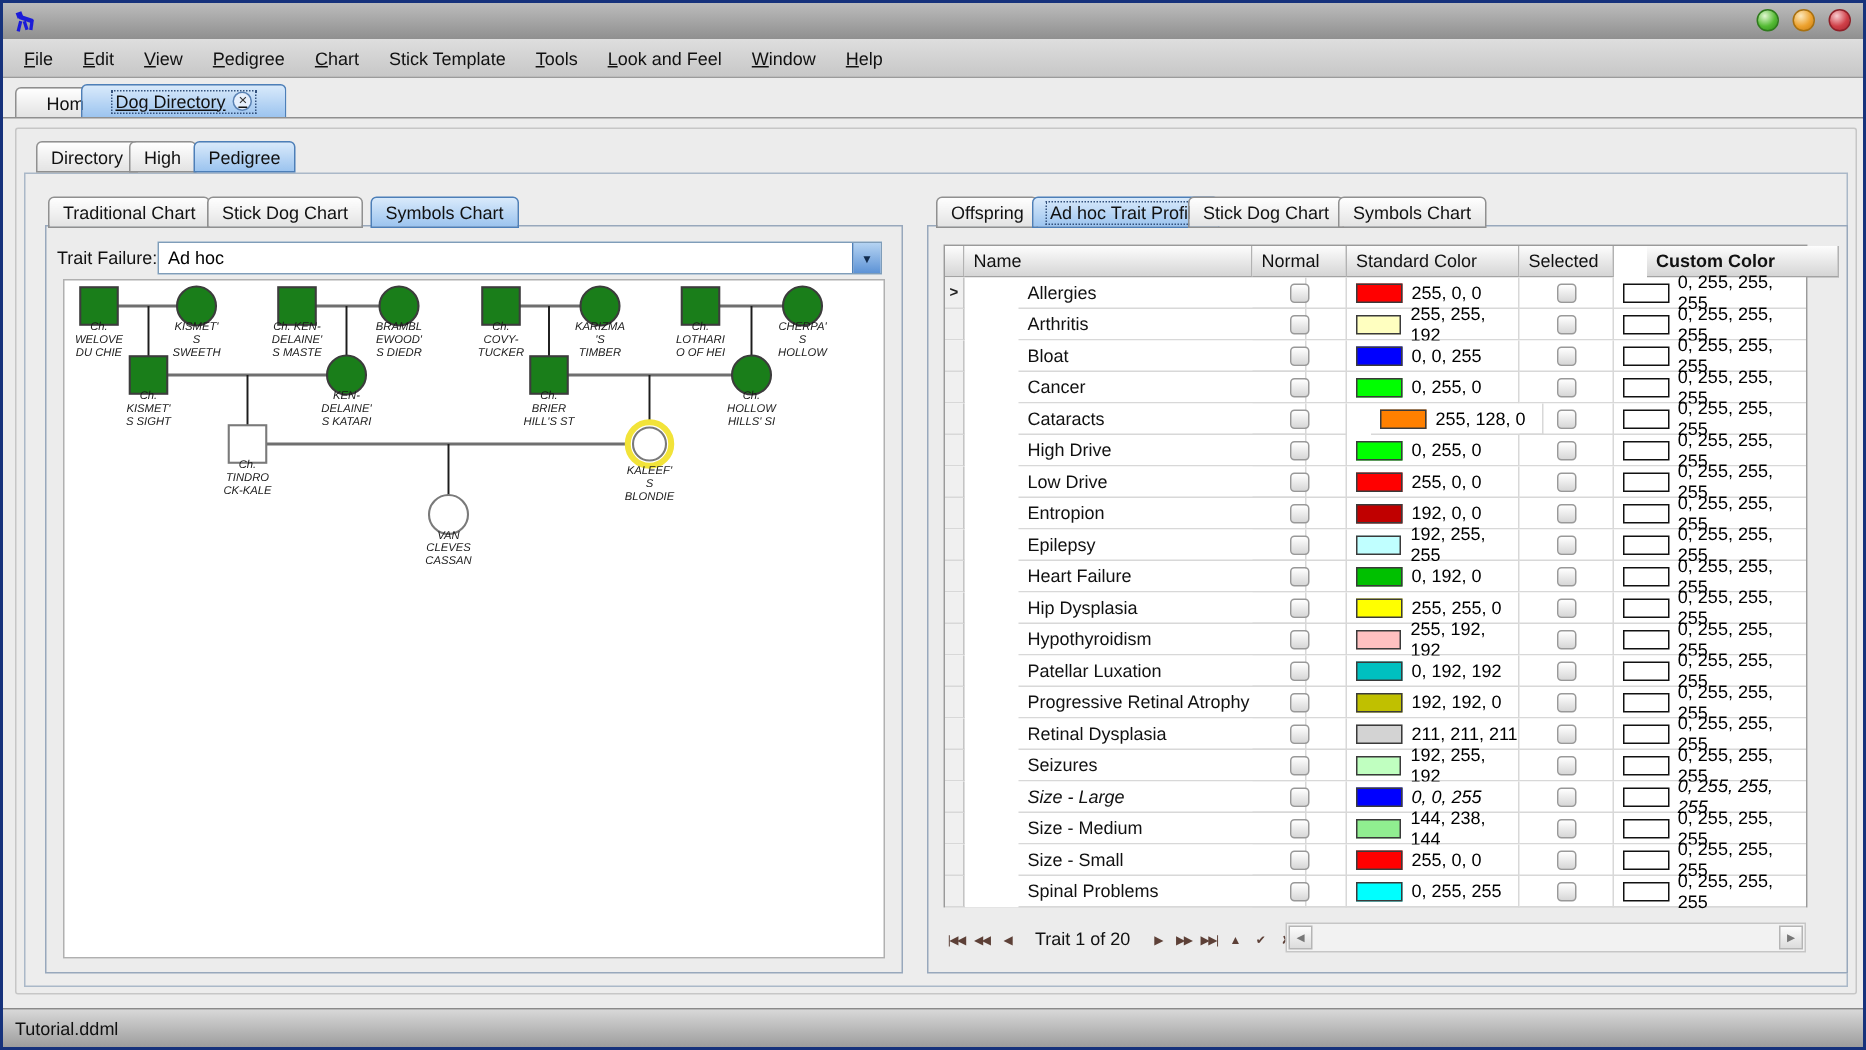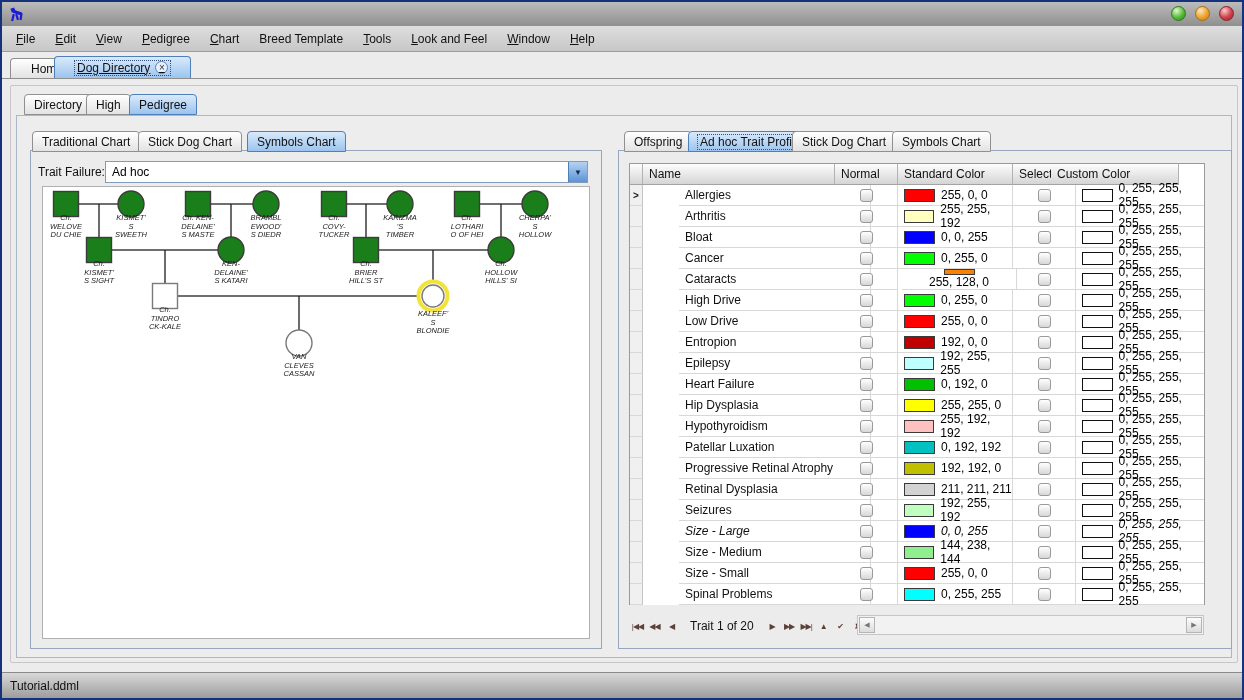--- a/index.html
+++ b/index.html
@@ -127,21 +127,21 @@
       <span class="wbtn red"></span>
     </span>
   </div>
 
   <div class="menubar" id="menubar">
       <span class="menu-item"><u>F</u>ile</span>
       <span class="menu-item"><u>E</u>dit</span>
       <span class="menu-item"><u>V</u>iew</span>
       <span class="menu-item"><u>P</u>edigree</span>
       <span class="menu-item"><u>C</u>hart</span>
-      <span class="menu-item">Breed Template</span>
+      <span class="menu-item">Stick Template</span>
       <span class="menu-item"><u>T</u>ools</span>
       <span class="menu-item"><u>L</u>ook and Feel</span>
       <span class="menu-item"><u>W</u>indow</span>
       <span class="menu-item"><u>H</u>elp</span>
     </div>
 
   <div class="tabstrip">
     <div class="mtab" style="left:8px;">
       <span>Home</span>
     </div>
@@ -310,21 +310,21 @@
   </div>
   <div class="right-box"></div>
 
   <div class="ttable" style="z-index:3;" id="ttable">
       <div class="thead">
         <div class="hcell" style="left: 0px; width: 13px;"></div>
         <div class="hcell" style="left: 13px; width: 192px;">Name</div>
         <div class="hcell" style="left: 205px; width: 63px;">Normal</div>
         <div class="hcell" style="left: 268px; width: 115px;">Standard Color</div>
         <div class="hcell" style="left: 383px; width: 63px;">Selected</div>
-        <div class="hcell" style="left: 421px; width: 128px;">Custom Color</div>
+        <div class="hcell" style="left: 468px; width: 128px; font-weight: bold;">Custom Color</div>
       </div>
       <div class="trow" style="top: 21px;">
         <div class="tcell c-sel" style="left: 0px; width: 13px;">&gt;</div>
         <div class="tcell c-name" style="left: 13px; width: 192px;">Allergies</div>
         <div class="tcell cbwrap" style="left: 205px; width: 63px;">
           <span class="cb"></span>
         </div>
         <div class="tcell" style="left: 268px; width: 115px;">
           <span class="swatch sw-std" style="background: rgb(255, 0, 0);"></span>
           <span>255, 0, 0</span>
@@ -390,21 +390,21 @@
           <span class="swatch sw-cust" style="background: rgb(255, 255, 255);"></span>
           <span>0, 255, 255, 255</span>
         </div>
       </div>
       <div class="trow" style="top: 105px;">
         <div class="tcell c-sel" style="left: 0px; width: 13px;"></div>
         <div class="tcell c-name" style="left: 13px; width: 192px;">Cataracts</div>
         <div class="tcell cbwrap" style="left: 205px; width: 63px;">
           <span class="cb"></span>
         </div>
-        <div class="tcell" style="left: 272px; width: 115px; flex-direction: column;">
+        <div class="tcell" style="left: 284px; width: 115px;">
           <span class="swatch sw-std" style="background: rgb(255, 128, 0);"></span>
           <span>255, 128, 0</span>
         </div>
         <div class="tcell cbwrap" style="left: 383px; width: 63px;">
           <span class="cb"></span>
         </div>
         <div class="tcell" style="left: 446px; width: 128px; border-right: none;">
           <span class="swatch sw-cust" style="background: rgb(255, 255, 255);"></span>
           <span>0, 255, 255, 255</span>
         </div>

